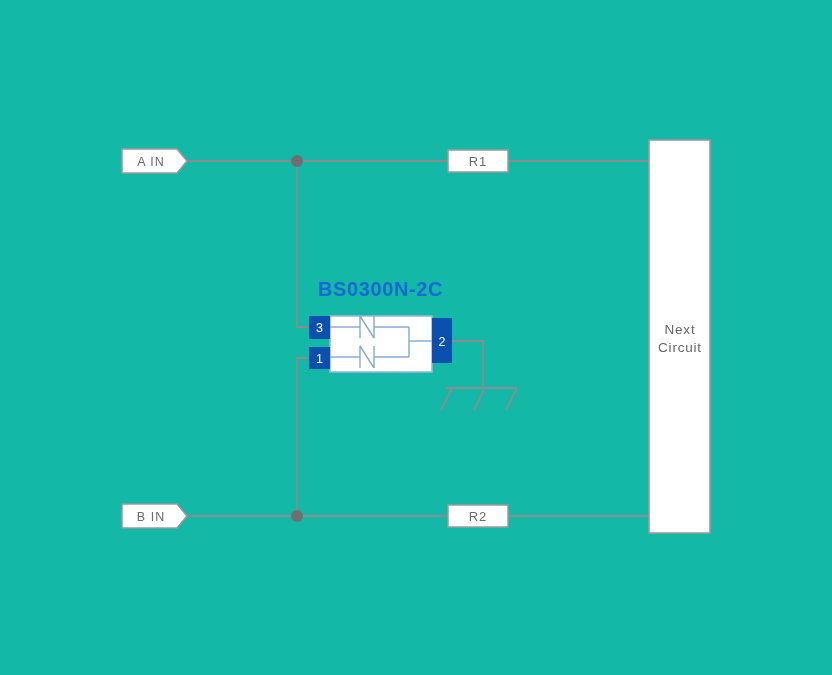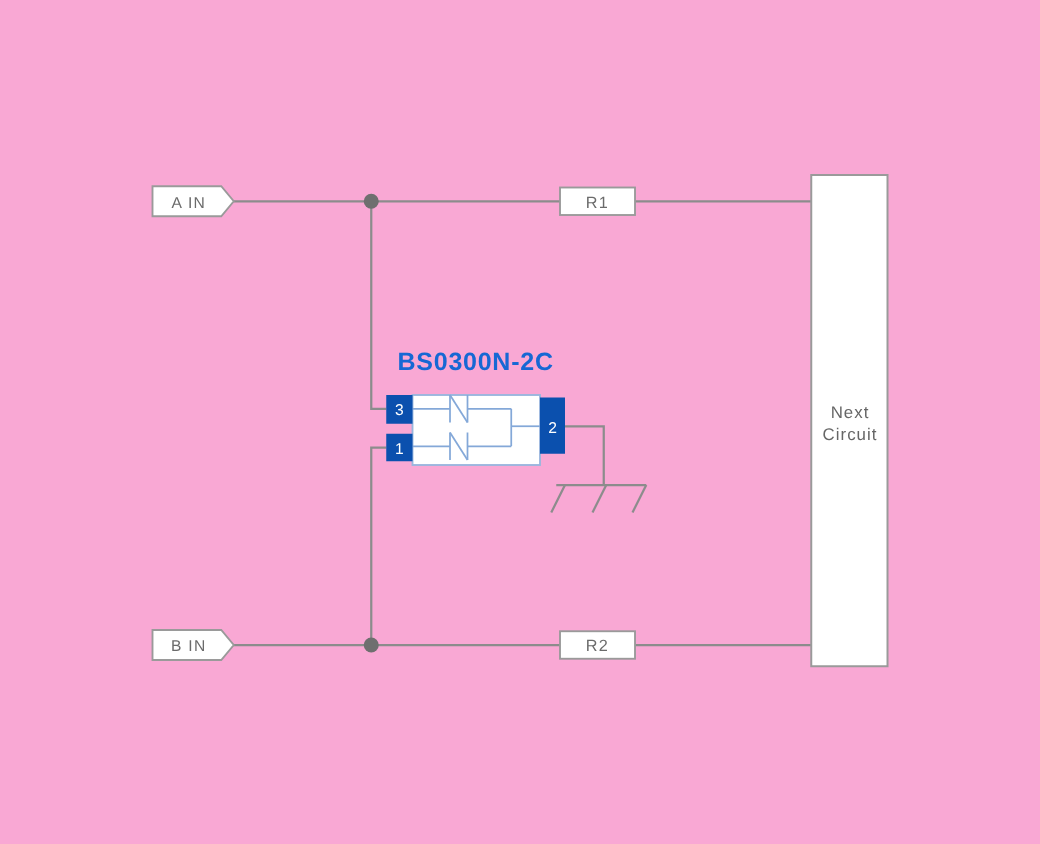--- a/index.html
+++ b/index.html
@@ -1,20 +1,20 @@
 <!DOCTYPE html>
 <html><head>
 <meta charset="utf-8">
 <style>
   html, body { margin: 0; padding: 0; background: #ffffff; }
   .stage {
     position: relative;
     width: 832px;
     height: 675px;
-    background: #f9a8d4;
+    background: #14b8a6;
     font-family: "Liberation Sans", sans-serif;
     overflow: hidden;
   }
   svg { display: block; }
 
   .outline-shape { fill: #ffffff; stroke: #9a9a9a; stroke-width: 1.5; }
   .nc-box        { fill: #ffffff; stroke: #9a9a9a; stroke-width: 1.6; }
   .body-rect     { fill: #ffffff; stroke-width: 1.5; }
 
   .label-text {

